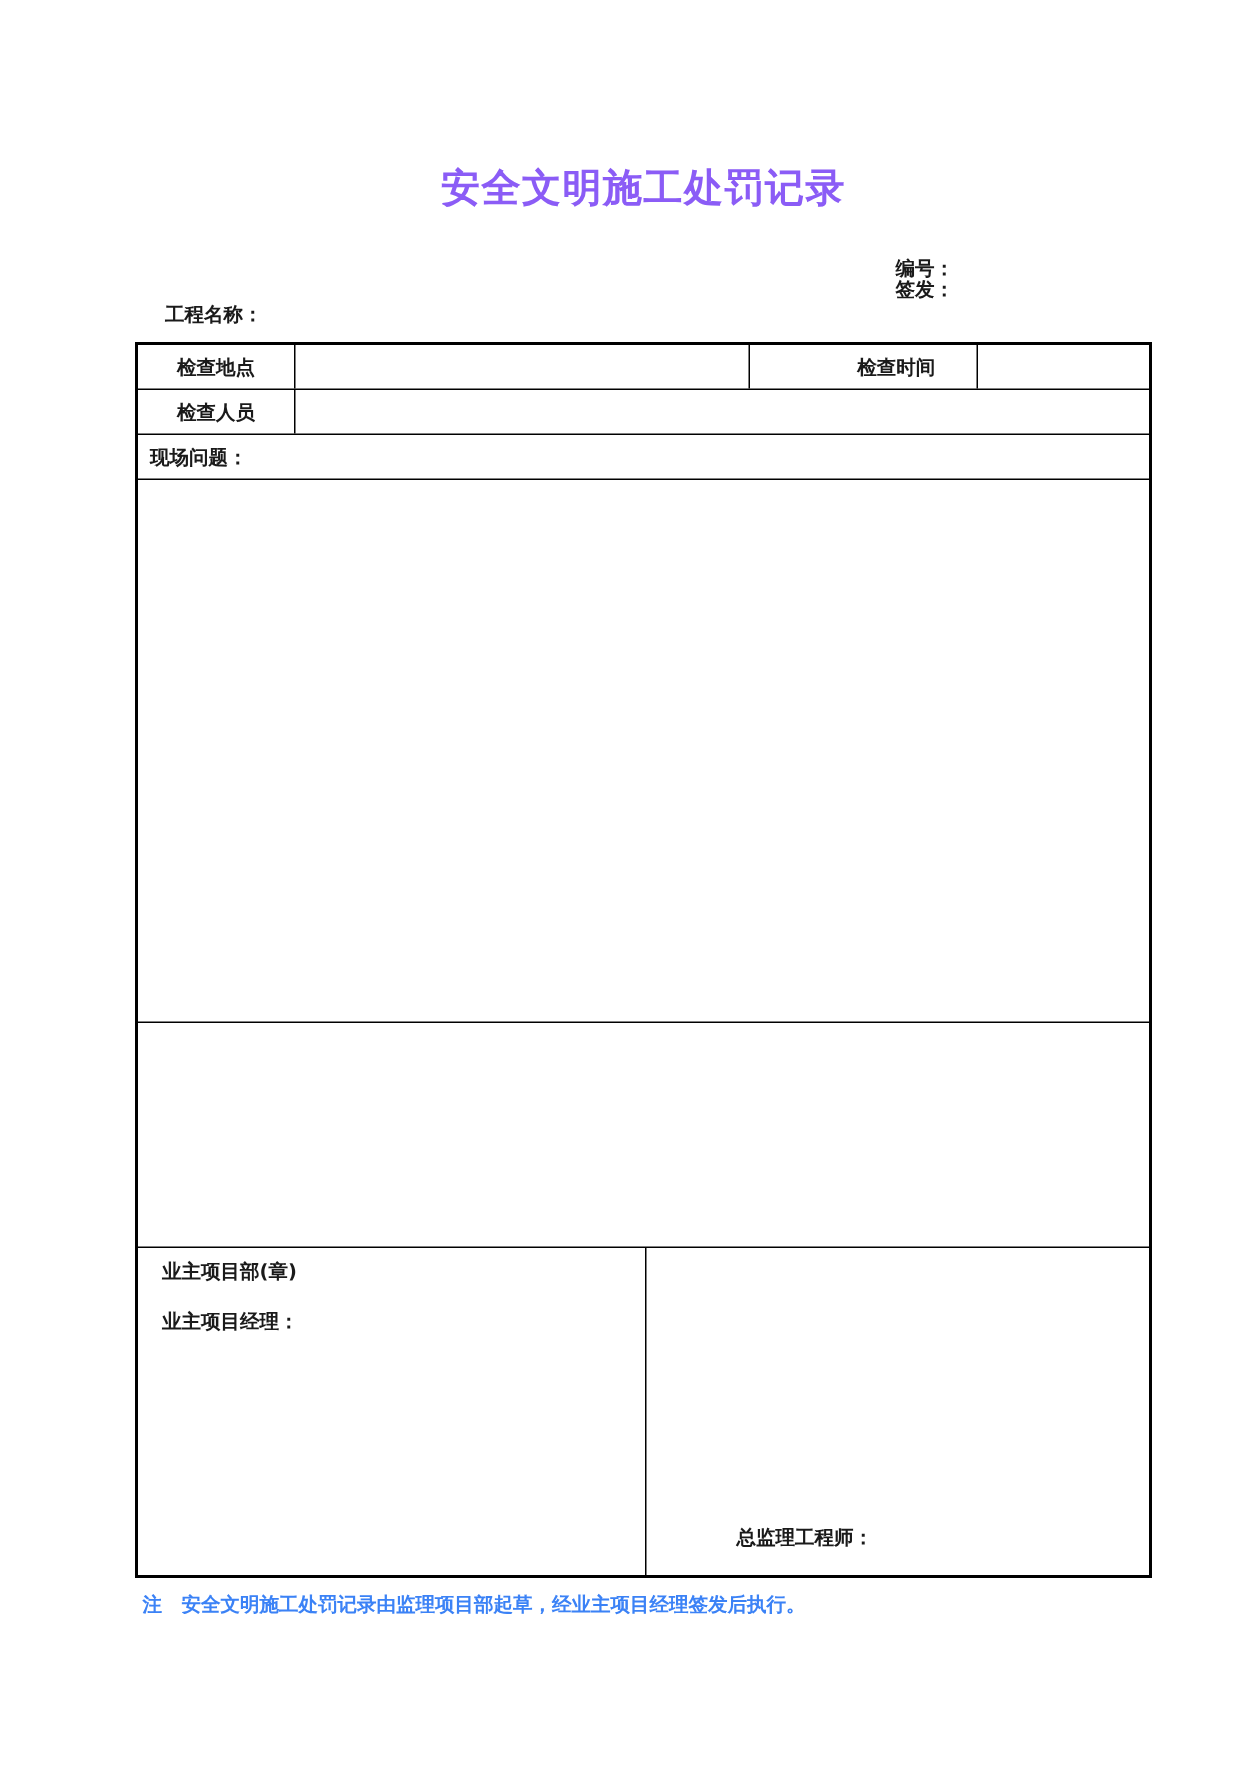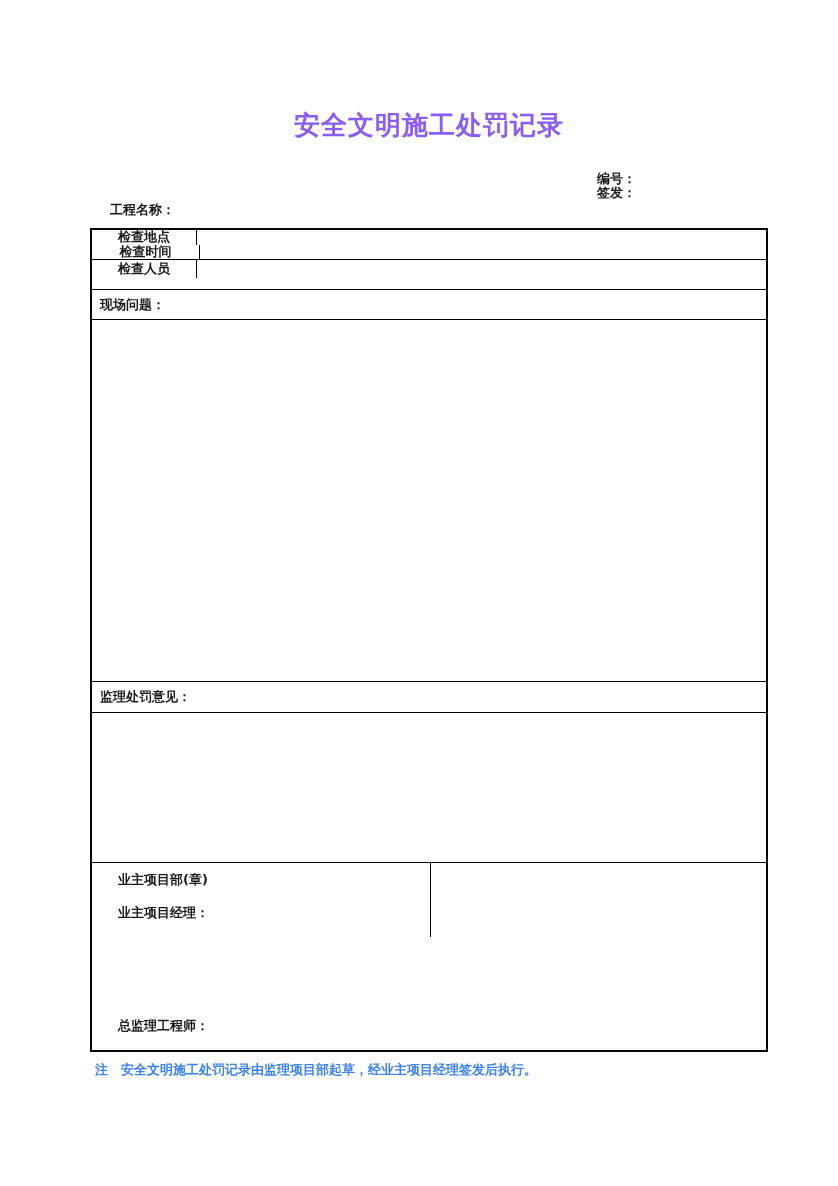--- a/index.html
+++ b/index.html
@@ -47,24 +47,25 @@
     height: 824px;
     border: 2px solid #000;
     box-sizing: border-box;
     display: flex;
     flex-direction: column;
     font-size: 13px;
     font-weight: bold;
   }
   .t-row {
     display: flex;
-    flex-direction: column;
+    flex-direction: row;
     box-sizing: border-box;
     border-bottom: 1px solid #000;
     flex: 0 0 auto;
+    gap: 44px;
   }
   .t-row:last-child { border-bottom: none; flex: 1 1 auto; }
   .cell {
     box-sizing: border-box;
     overflow: hidden;
   }
   .cell.rb { border-right: 1px solid #000; }
   .lab-center {
     display: flex;
     align-items: center;
@@ -94,21 +95,21 @@
   .approval-right {
     flex: 1 1 auto;
     display: flex;
     flex-direction: column;
     justify-content: flex-end;
   }
   .approval-top {
     padding: 8px 0 0 8px;
   }
   .sign-block {
-    padding: 0 0 8px 26px;
+    padding: 0 0 8px 16px;
   }
   .sign-line {
     line-height: 33px;
     white-space: nowrap;
   }
   .doc-note {
     position: absolute;
     top: 1061px;
     left: 95px;
     width: 670px;
@@ -151,23 +152,20 @@
     </div>
 
     <div class="t-row h30">
       <div class="cell grow lab-left">现场问题：</div>
     </div>
 
     <div class="t-row h362">
       <div class="cell grow"></div>
     </div>
 
-    <div class="t-row h31">
-      <div class="cell grow lab-left">监理处罚意见：</div>
-    </div>
 
     <div class="t-row h150">
       <div class="cell grow"></div>
     </div>
 
     <div class="t-row">
       <div class="cell rb approval-left">
         <div class="sign-block">
           <div class="sign-line">业主项目部(章)</div>
           <div class="sign-line">

